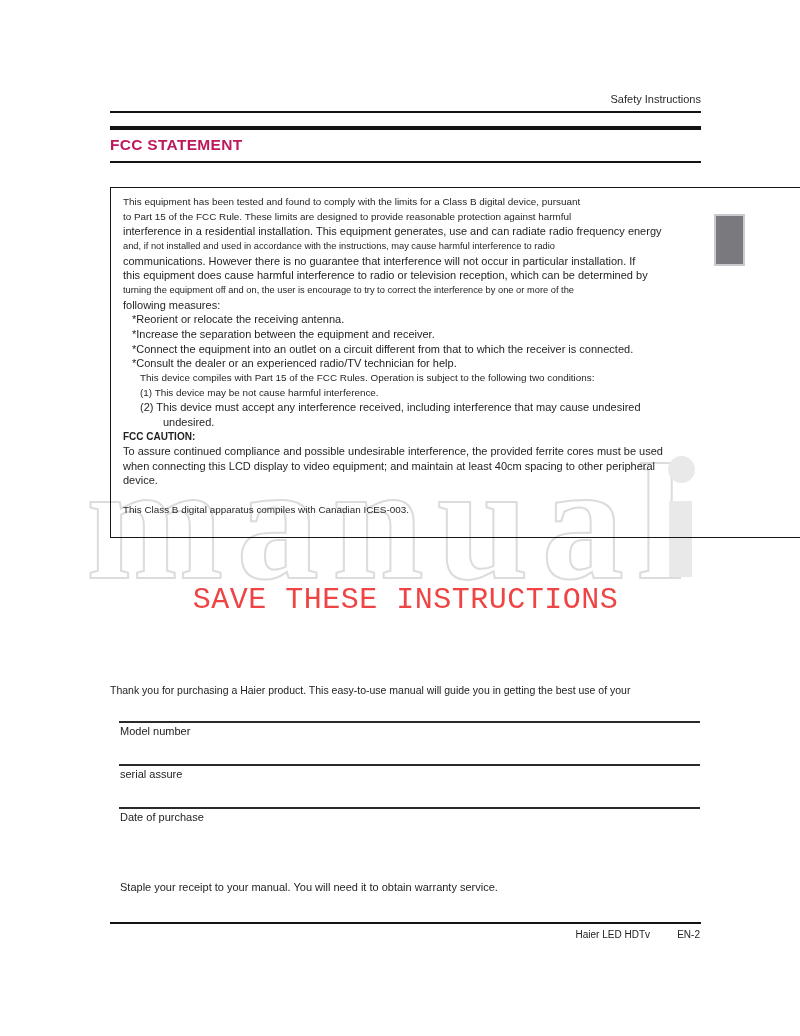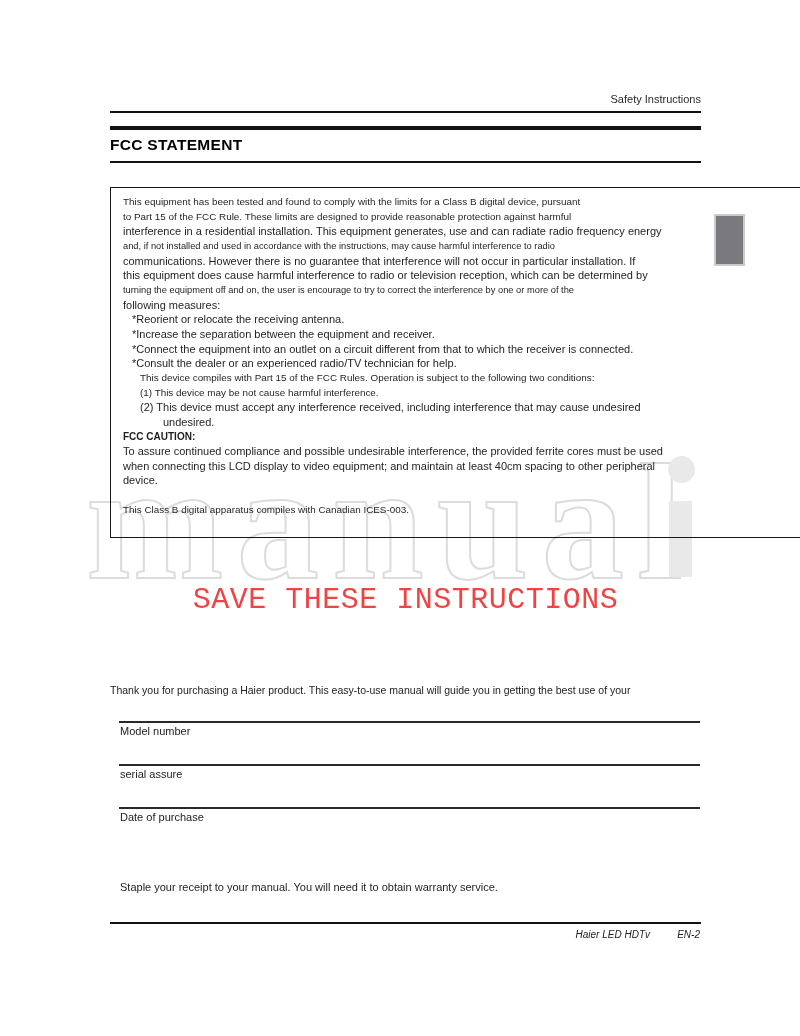--- a/index.html
+++ b/index.html
@@ -15,21 +15,21 @@
   }
   .wm-outline { color:#ffffff; -webkit-text-stroke:2px #dcdcdc; text-stroke:2px #dcdcdc;font-weight:bold; }
   .wm-i-dot  { position:absolute; left:668px; top:456px; width:27px; height:27px; border-radius:50%; background:#e9e9e9; z-index:0; }
   .wm-i-stem { position:absolute; left:669px; top:501px; width:23px; height:76px; background:#e9e9e9; z-index:0; }
   
   .layer { position:absolute; left:0; top:0; width:800px; height:1036px; z-index:1; }
   .hdr-label { position:absolute; top:93px; left:110px; width:591px; text-align:right; font-size:11px; color:#2a2a2a; }
   .rule      { position:absolute; left:110px; width:591px; background:#131313; }
   .rule-thin  { height:2px; }
   .rule-thick { height:3.5px; }
-  .section-title { position:absolute; top:136px; left:110px; font-size:15.5px; font-weight:bold; letter-spacing:.3px; color:#000000; }
+  .section-title { position:absolute; top:136px; left:110px; font-size:15.5px; font-weight:bold; letter-spacing:.3px; color:#be185d; }
   
   .fcc-box {
     position:absolute; left:110px; top:187px; width:694px; height:351px;
     border:1.5px solid #161616; box-sizing:border-box; padding:7px 10px 0 12px;
     background:transparent;
   }
   .ln  { line-height:14.65px; white-space:pre; color:#1f1f1f; }
   .xs  { font-size:9.3px; }
   .s   { font-size:9.9px; }
   .m   { font-size:11px; }
@@ -47,21 +47,21 @@
     font-size:30px; font-weight:400; letter-spacing:.5px; color:#ef4444; white-space:nowrap;font-family:Liberation Mono, monospace;
   }
   
   .intro { position:absolute; top:634px; left:110px; width:600px; font-size:10.5px; line-height:18px; color:#222;margin-top:47px; }
   
   .field-rule  { position:absolute; left:119px; width:581px; height:1.5px; background:#2a2a2a; }
   .field-label { position:absolute; left:120px; font-size:11px; color:#222; }
   .staple-note { position:absolute; top:837px; left:120px; font-size:11px; color:#1f1f1f;margin-top:44px; }
   
   .footer-rule { position:absolute; top:922px; left:110px; width:591px; height:2px; background:#131313; }
-  .footer-text { position:absolute; top:929px; font-size:10px; font-style:italic; color:#222; }
+  .footer-text { position:absolute; top:929px; font-size:10px; color:#222; }
   .footer-model { right:150px; }
   .footer-page  { right:100px; }
 </style>
 </head>
 <body>
 
 <div class="page">
 
   <div class="watermark">
     <span class="wm-outline">manual</span>

